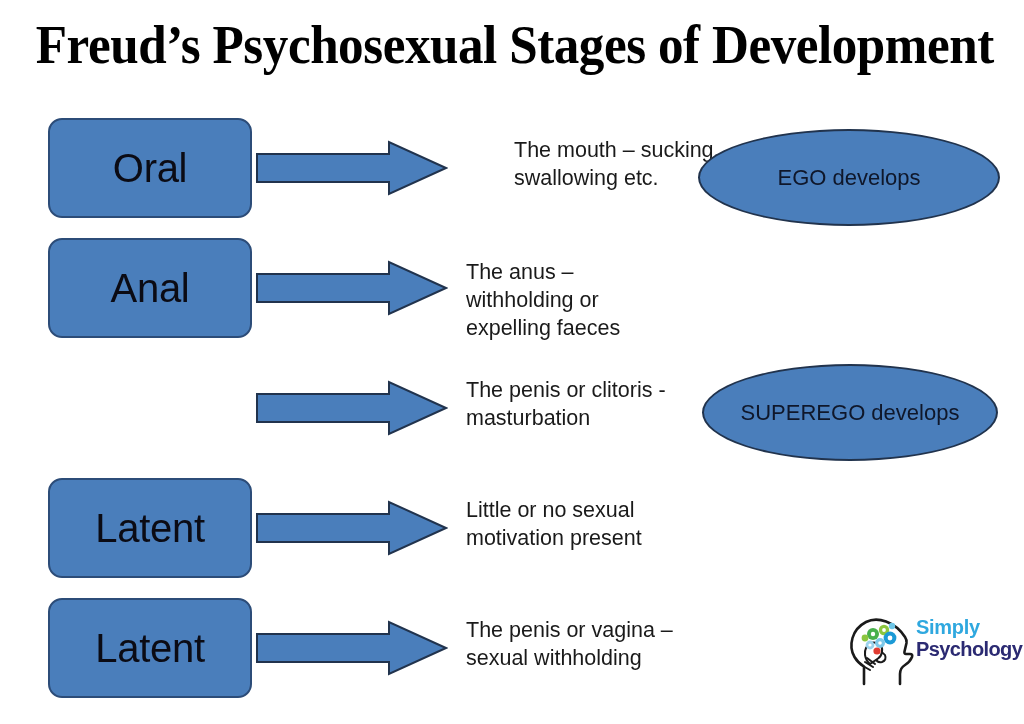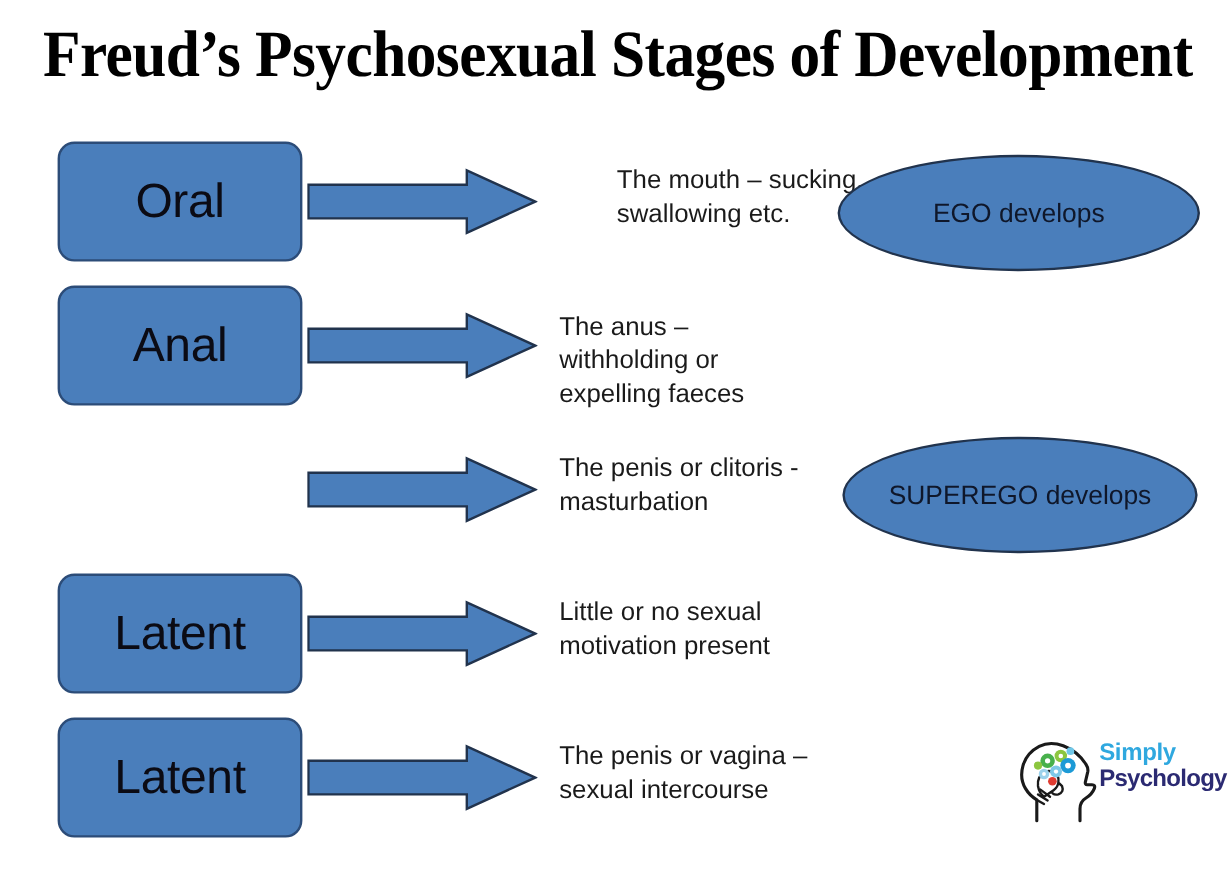--- a/index.html
+++ b/index.html
@@ -218,21 +218,21 @@
 
   <div class="row" style="top:598px;">
     <div class="stage-box">
       <span class="stage-label">Latent</span>
     </div>
     <svg class="arrow" viewBox="0 0 192 56" preserveAspectRatio="none">
       <polygon points="1,14 133,14 133,2 190,28 133,54 133,42 1,42" fill="#4A7EBB" stroke="#21334D" stroke-width="2" stroke-linejoin="miter"></polygon>
     </svg>
     <div class="desc" style="top:18px;">
       <div>The penis or vagina –</div>
-      <div>sexual intercourse</div>
+      <div>sexual withholding</div>
     </div>
   </div>
 
   <div class="ellipse" id="ellipse-ego">
     <span class="ellipse-label">EGO develops</span>
   </div>
 
   <div class="ellipse" id="ellipse-superego">
     <span class="ellipse-label">SUPEREGO develops</span>
   </div>

